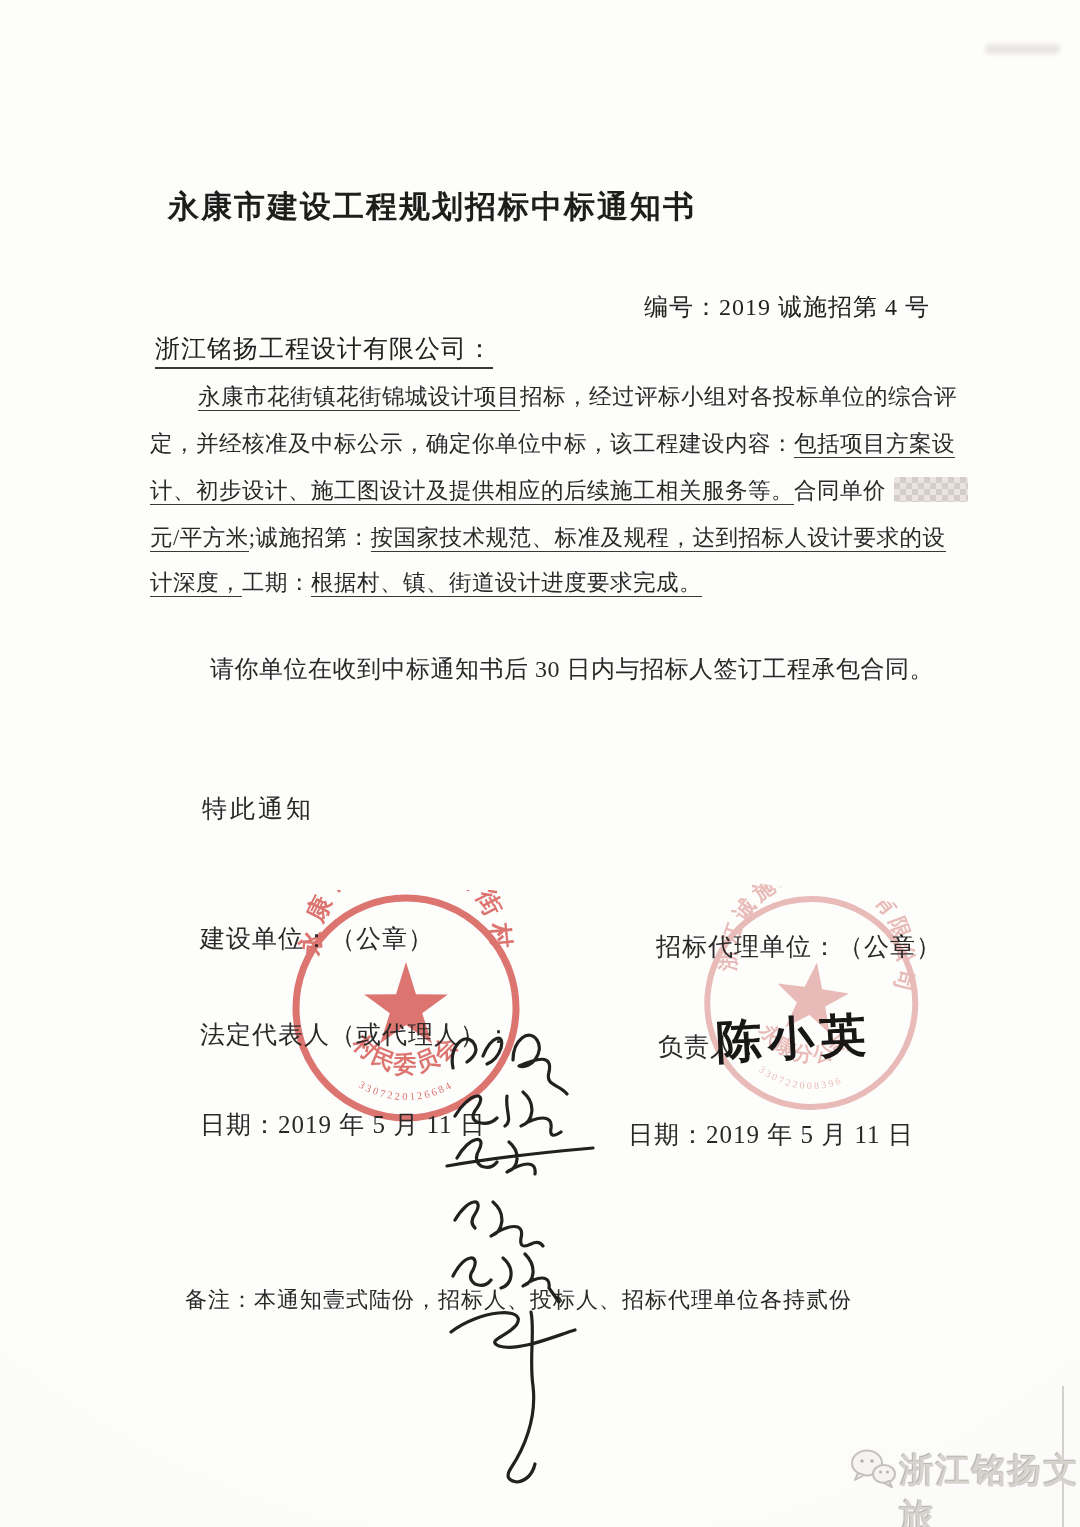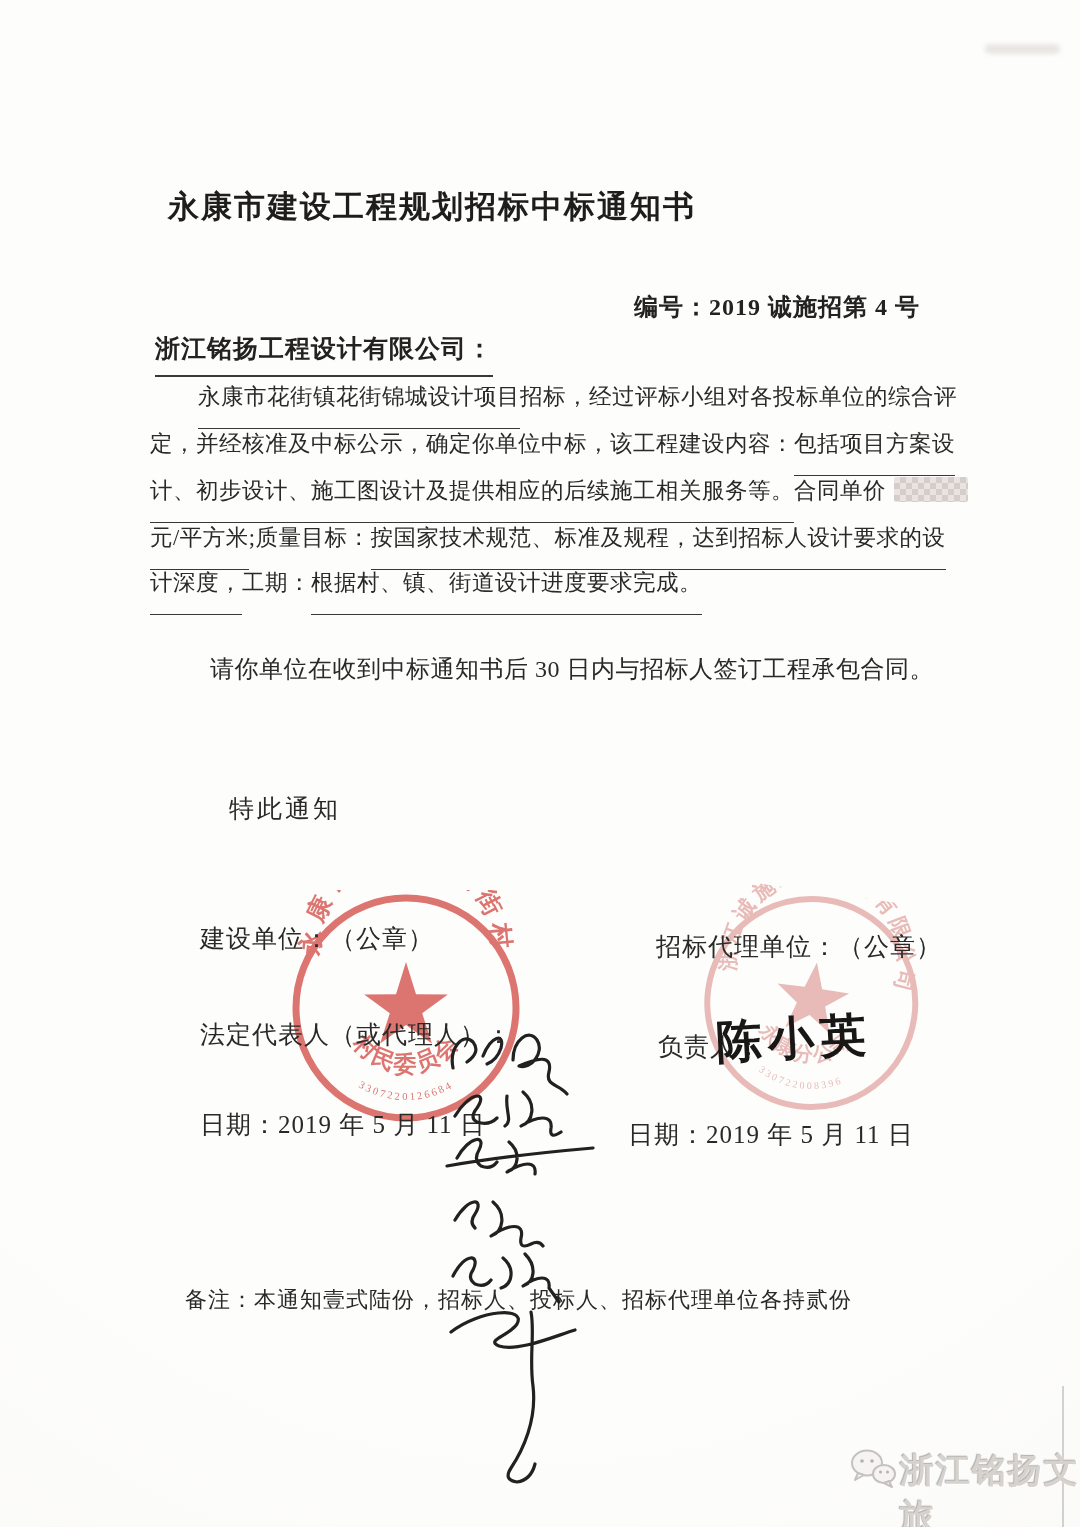--- a/index.html
+++ b/index.html
@@ -10,44 +10,44 @@
     color:#262524;
   }
   .scan-tint{position:absolute;inset:0;pointer-events:none;
     background:radial-gradient(120% 90% at 50% 40%, rgba(255,255,255,0) 60%, rgba(210,206,200,.12) 100%);}
   .abs{position:absolute;}
   .title{
     top:186px;left:0;width:864px;text-align:center;
     font-size:31px;font-weight:bold;letter-spacing:2px;color:#1e1d1c;
   }
   .doc-number{
-    top:291px;left:138px;width:782px;text-align:right;
-    font-size:24px;font-weight:bold;letter-spacing:1px;color:#232221;
+    top:291px;left:148px;width:782px;text-align:right;
+    font-size:24px;font-weight:normal;letter-spacing:1px;color:#232221;
   }
   .recipient{
     top:332px;left:155px;font-size:25px;letter-spacing:1px;
-    border-bottom:2px solid #3a3836;padding-bottom:10px;color:#232221;font-weight:bold;
+    border-bottom:2px solid #3a3836;padding-bottom:2px;color:#232221;
   }
   .bodyline{left:150px;width:810px;font-size:22.5px;letter-spacing:.5px;color:#2a2928;white-space:nowrap;}
   .l1{top:381px;padding-left:48px;}
   .l2{top:428px;}
   .l3{top:475px;}
   .l4{top:522px;}
   .l5{top:567px;}
-  .u{border-bottom:1.5px solid #3a3836;padding-bottom:19px;}
+  .u{border-bottom:1.5px solid #3a3836;padding-bottom:1px;}
   .mosaic{
     display:inline-block;width:74px;height:25px;vertical-align:-4px;margin-left:8px;
     background-image:
       linear-gradient(45deg,#cdc5c2 25%,transparent 25%,transparent 75%,#cdc5c2 75%),
       linear-gradient(45deg,#cdc5c2 25%,#e7e0dc 25%,#e7e0dc 75%,#cdc5c2 75%);
     background-size:12px 12px;background-position:0 0,6px 6px;
     filter:blur(.7px);opacity:.85;border-radius:2px;
   }
   .para2{top:653px;left:162px;width:810px;font-size:24px;letter-spacing:.5px;padding-left:48px;color:#2a2928;}
-  .closing{top:792px;left:202px;font-size:25px;letter-spacing:3px;color:#2a2928;margin-left:27px;}
+  .closing{top:792px;left:202px;font-size:25px;letter-spacing:3px;color:#2a2928;}
   .sig-label{font-size:25px;letter-spacing:1px;color:#2a2928;z-index:4;}
   .lab-build{top:922px;left:200px;}
   .lab-agency{top:930px;left:656px;}
   .lab-legal{top:1018px;left:200px;}
   .lab-resp{top:1030px;left:658px;}
   .date-left{top:1108px;left:200px;}
   .date-right{top:1118px;left:628px;}
   .seal{mix-blend-mode:multiply;z-index:3;}
   .seal-left{top:890px;left:288px;opacity:.8;color:#d6524d;}
   .seal-right{top:892px;left:700px;opacity:.62;color:#dd958f;transform:rotate(8deg);}
@@ -77,21 +77,21 @@
 <div class="abs doc-number">编号：2019 诚施招第 4 号</div>
 
 <div class="abs recipient">浙江铭扬工程设计有限公司：</div>
 
 <div class="abs bodyline l1"><span class="u">永康市花街镇花街锦城设计项目</span><span>招标，经过评标小组对各投标单位的综合评</span></div>
 
 <div class="abs bodyline l2"><span>定，并经核准及中标公示，确定你单位中标，该工程建设内容：</span><span class="u">包括项目方案设</span></div>
 
 <div class="abs bodyline l3"><span class="u">计、初步设计、施工图设计及提供相应的后续施工相关服务等。</span><span>合同单价</span><span class="mosaic"></span></div>
 
-<div class="abs bodyline l4"><span class="u">元/平方米</span><span>;质量目标：</span><span class="u">按国家技术规范、标准及规程，达到招标人设计要求的设</span></div>
+<div class="abs bodyline l4"><span class="u">元/平方米</span><span>;诚施招第：</span><span class="u">按国家技术规范、标准及规程，达到招标人设计要求的设</span></div>
 
 <div class="abs bodyline l5"><span class="u">计深度，</span><span>工期：</span><span class="u">根据村、镇、街道设计进度要求完成。</span></div>
 
 <div class="abs para2">请你单位在收到中标通知书后 30 日内与招标人签订工程承包合同。</div>
 
 <div class="abs closing">特此通知</div>
 
 <div class="abs sig-label lab-build">建设单位：（公章）</div>
 <div class="abs sig-label lab-agency">招标代理单位：（公章）</div>
 <div class="abs sig-label lab-legal">法定代表人（或代理人）：</div>

